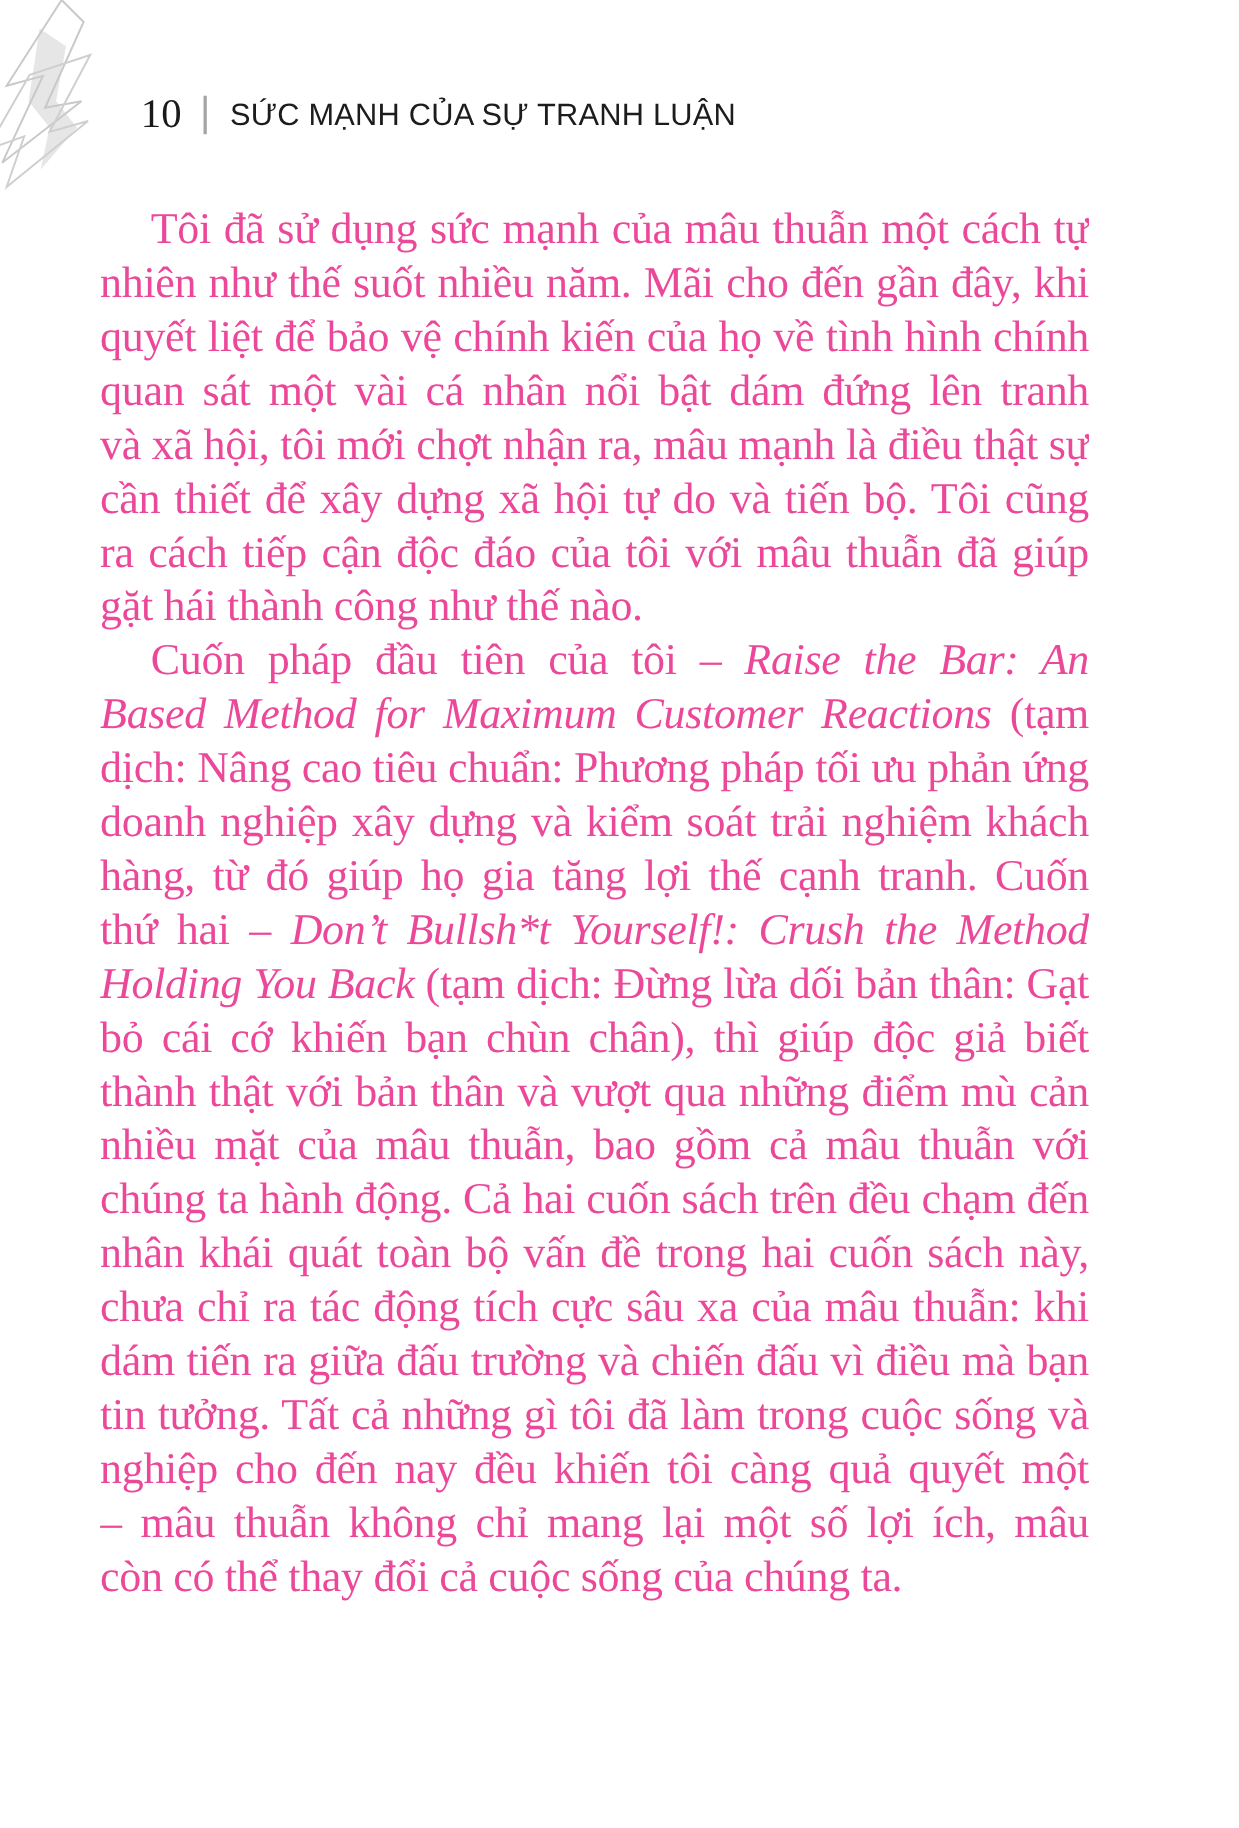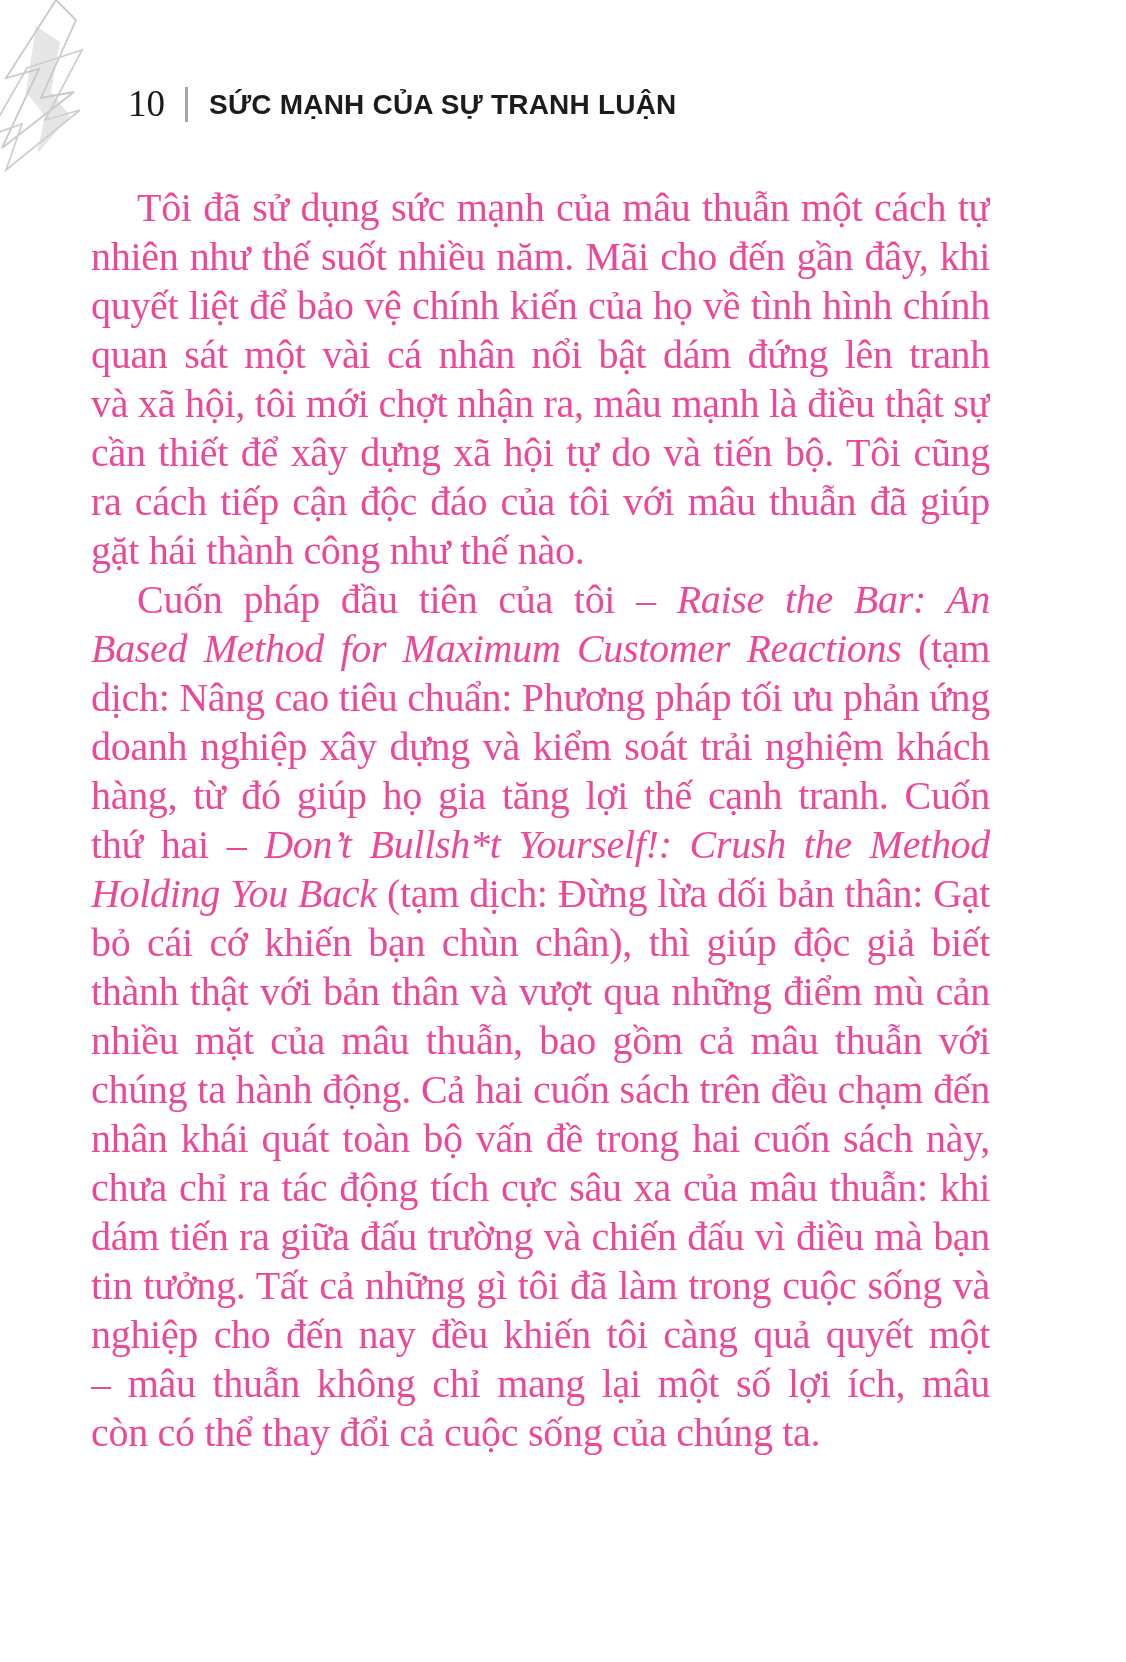--- a/index.html
+++ b/index.html
@@ -37,21 +37,21 @@
     color: #1a1a1a;
   }
   .header-divider {
     width: 3px;
     height: 35px;
     background: #a5a5a5;
     margin: 0 21px 0 20px;
   }
   .running-title {
     font-family: "Liberation Sans", sans-serif;
-    font-weight: bold;
+    font-weight: normal;
     font-size: 28px;
     letter-spacing: 0.2px;
     color: #1c1c1c;
     white-space: nowrap;
     padding-top: 2px;
   }
 
   
   .body-text {
     position: absolute;

